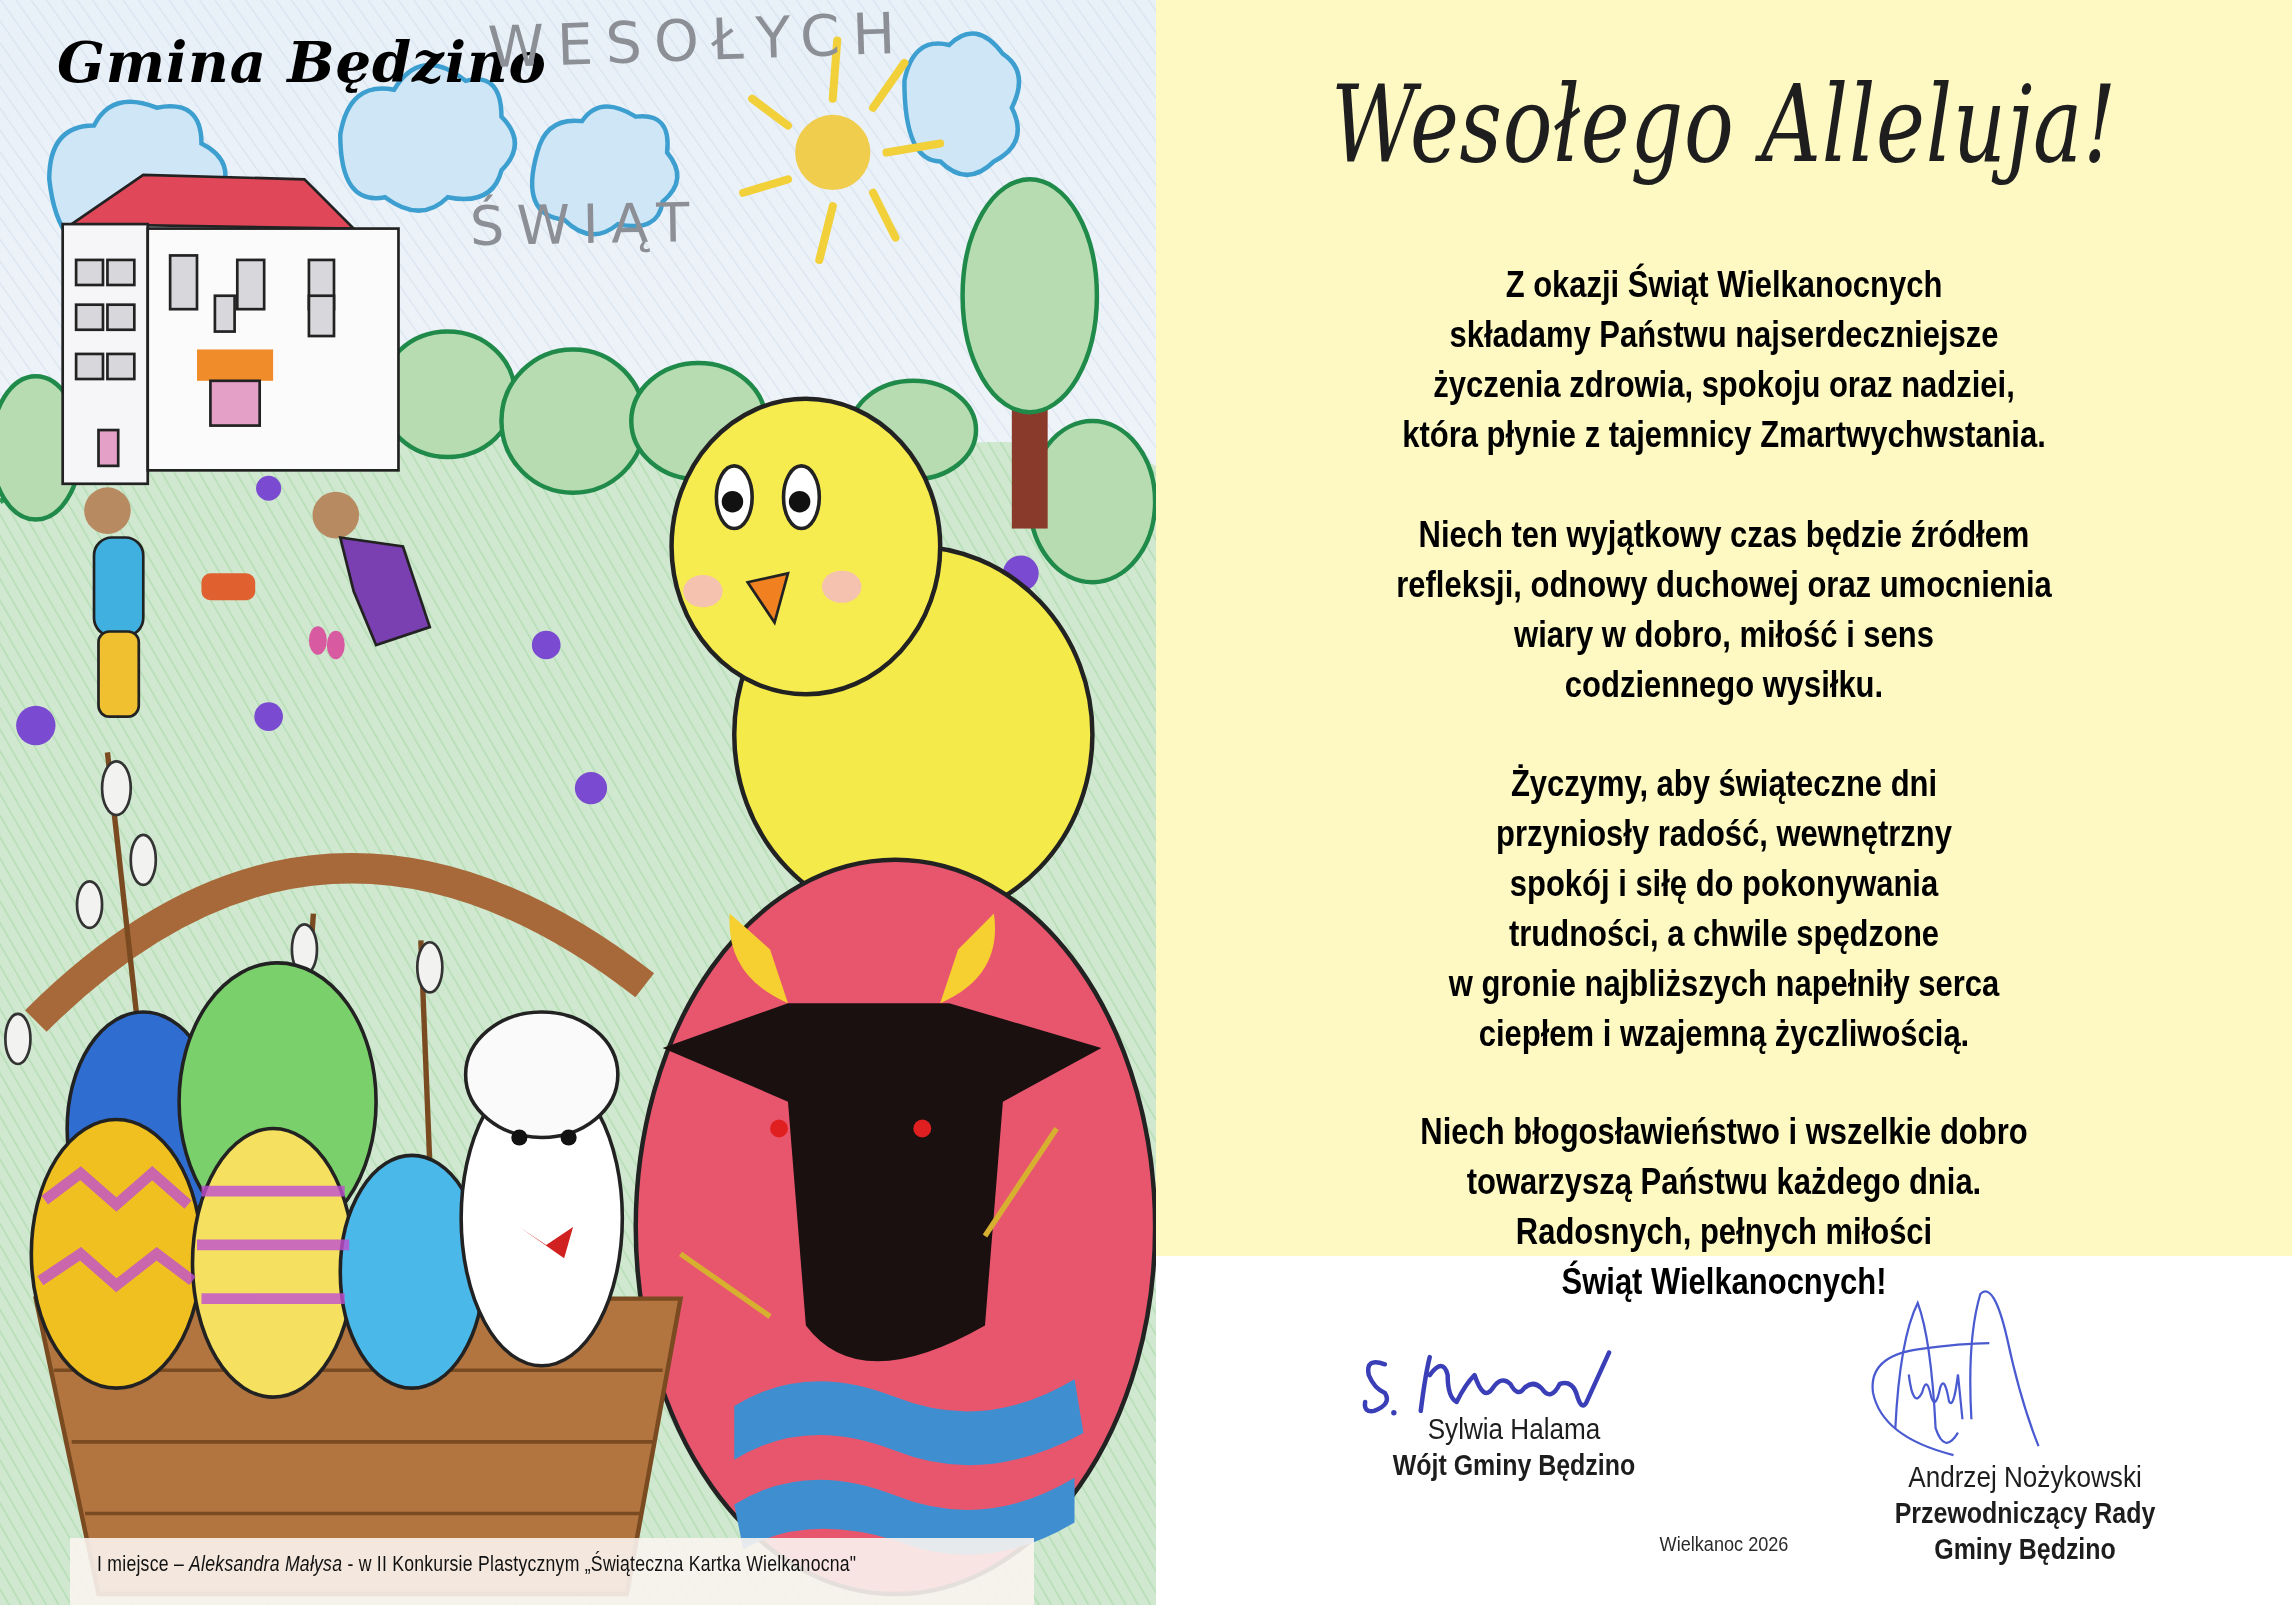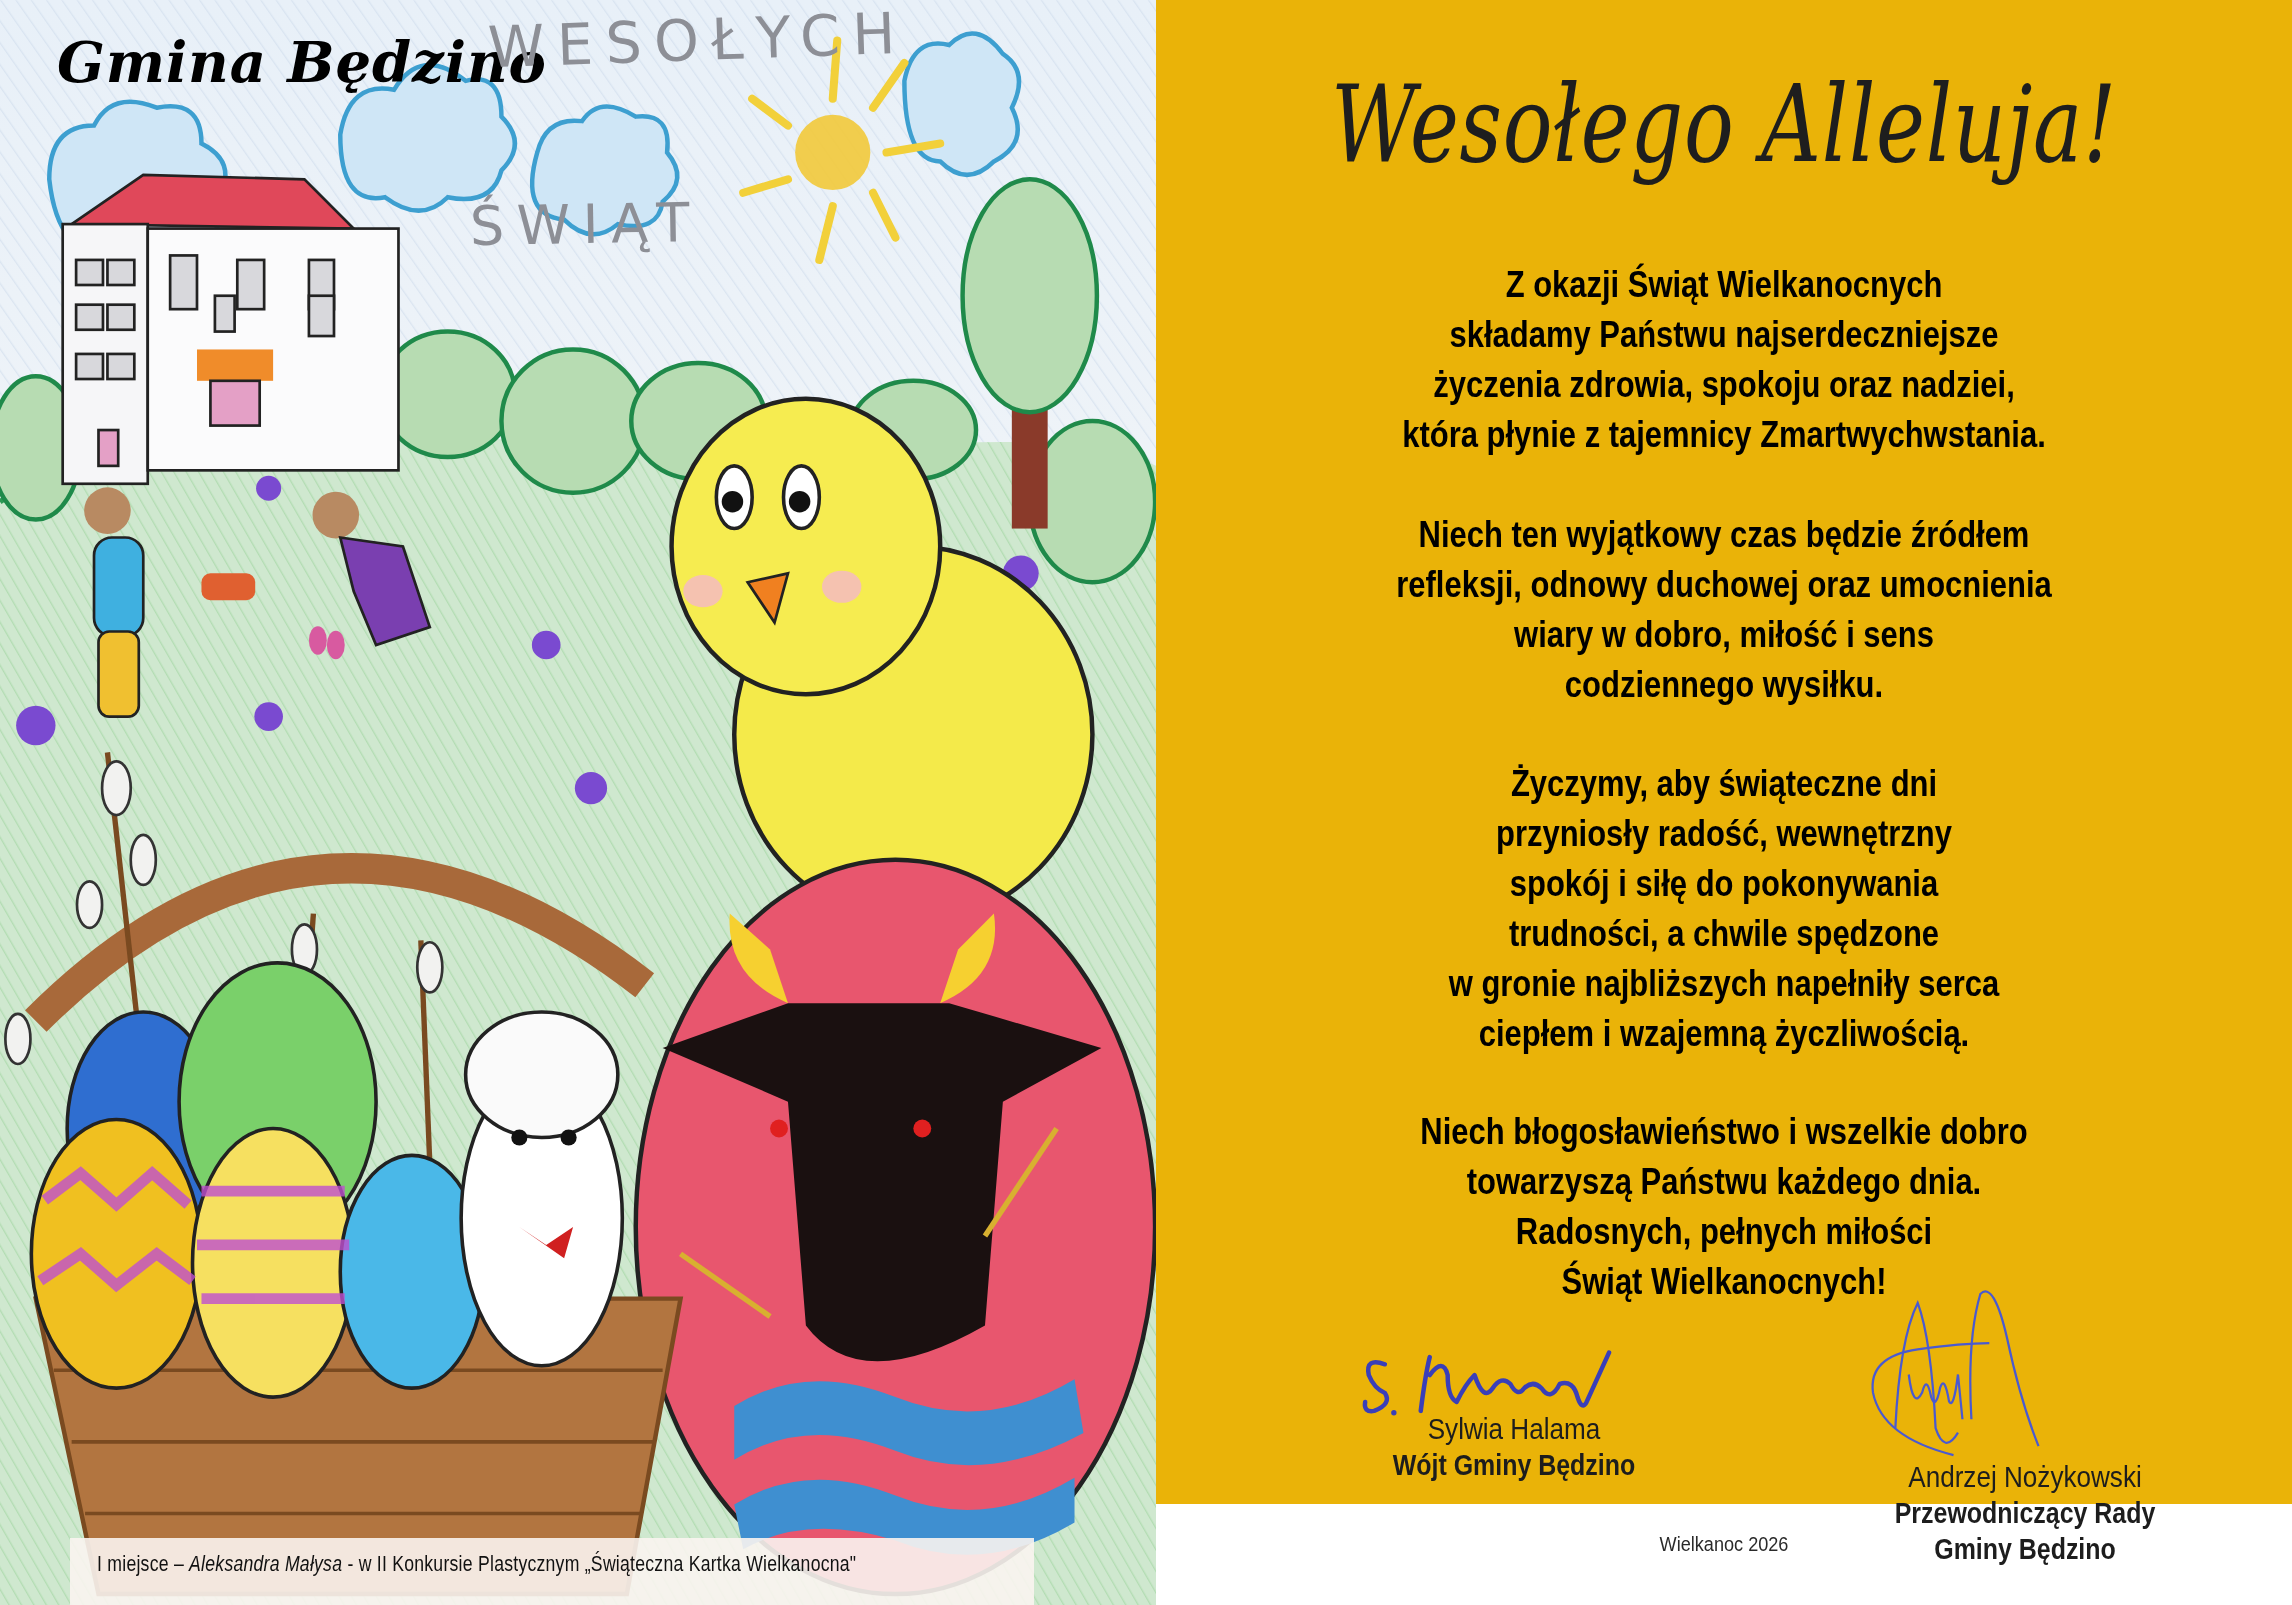--- a/index.html
+++ b/index.html
@@ -23,21 +23,21 @@
     position: absolute; left: 70px; top: 1538px; width: 964px; height: 68px;
     background: rgba(250, 244, 240, 0.9);
   }
   .caption-text {
     position: absolute; left: 27px; top: 14.3px; font-family: "Liberation Sans", sans-serif; font-size: 21.5px;
     color: #111; white-space: nowrap; transform: scaleX(0.82); transform-origin: left center; letter-spacing: 0.3px;
   }
   .caption-text .author { font-style: italic; }
 
   
-  .greeting { position: absolute; left: 1156px; top: 0; width: 1136px; height: 1504px; background: #eab308; }
+  .greeting { position: absolute; left: 1156px; top: 0; width: 1136px; height: 1256px; background: #fef9c3; }
   .title {
     position: absolute; left: 0; width: 100%; top: 63px; text-align: center;
     font-family: "DejaVu Serif", serif; font-style: italic; font-size: 106px; color: #1e1e1e; letter-spacing: 0.9px;
     transform: scaleX(0.78);
   }
   .para { position: absolute; left: 0; width: 100%; text-align: center; }
   .para .line {
     display: block; font-family: "Liberation Sans", sans-serif; font-weight: bold; font-size: 36px; line-height: 50px;
     transform: scaleX(0.86); white-space: nowrap;
   }

